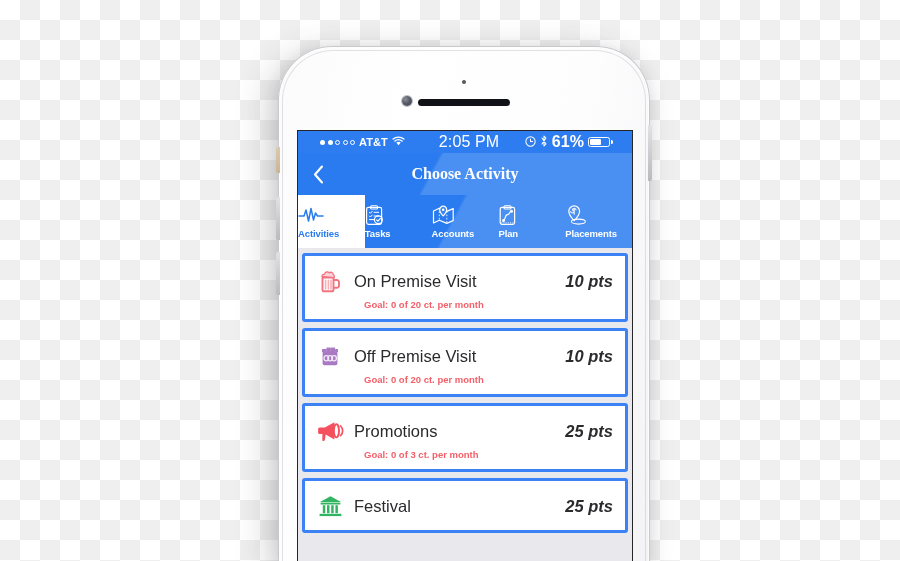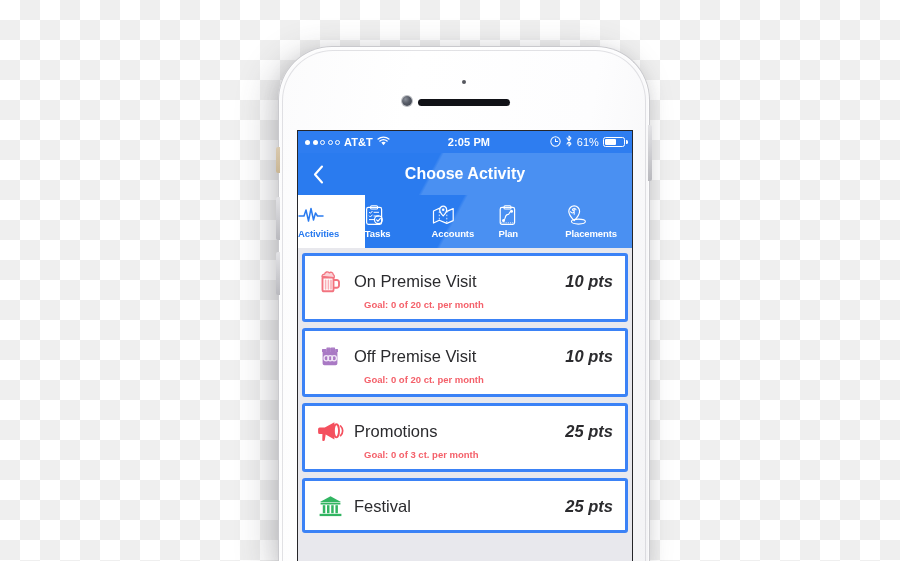--- a/index.html
+++ b/index.html
@@ -120,21 +120,21 @@
     border-bottom: none;
   }
 
   
   .statusbar {
     height: 22px;
     background: #2e7df0;
     color: #ffffff;
     display: flex;
     align-items: center;
-    padding: 0 7px;
+    padding: 0 22px;
     font-size: 11px;
     font-weight: bold;
     letter-spacing: 0.1px;
     position: relative;
   }
   .sb-left { display: flex; align-items: center; gap: 4px; }
   .sb-dots { display: flex; gap: 2.5px; align-items: center; }
   .dot {
     width: 5px; height: 5px; border-radius: 50%;
     background: #ffffff;
@@ -142,32 +142,32 @@
   .dot.hollow {
     background: transparent;
     border: 1px solid #ffffff;
     width: 5px; height: 5px;
   }
   .sb-carrier { font-size: 11px; font-weight: bold; }
   .sb-center {
     position: absolute;
     left: 8px; right: 0;
     text-align: center;
-    font-size: 11px;
-    font-weight: bold;
+    font-size: 16px;
+    font-weight: normal;
     pointer-events: none;
   }
   .sb-right {
     margin-left: auto;
     display: flex;
     align-items: center;
     gap: 4px;
     z-index: 2;
   }
-  .sb-pct { font-size: 11px; font-weight: normal; }
+  .sb-pct { font-size: 16px; font-weight: bold; }
   .battery {
     width: 22px; height: 10px;
     border: 1px solid #ffffff;
     border-radius: 2.5px;
     position: relative;
     padding: 1px;
   }
   .battery::after {
     content: "";
     position: absolute;
@@ -201,20 +201,21 @@
     cursor: pointer;
   }
   .nav-title {
     position: absolute;
     left: 0; right: 0;
     text-align: center;
     color: #ffffff;
     font-size: 16px;
     font-weight: bold;
     pointer-events: none;
+    font-family: Liberation Serif, serif;
   }
 
   
   .tabbar {
     height: 53px;
     display: flex;
     background: linear-gradient(118deg, #2a7bef 0%, #2a7bef 46%, #4a90f2 47%, #4a90f2 100%);
   }
   .tab {
     flex: 1;

